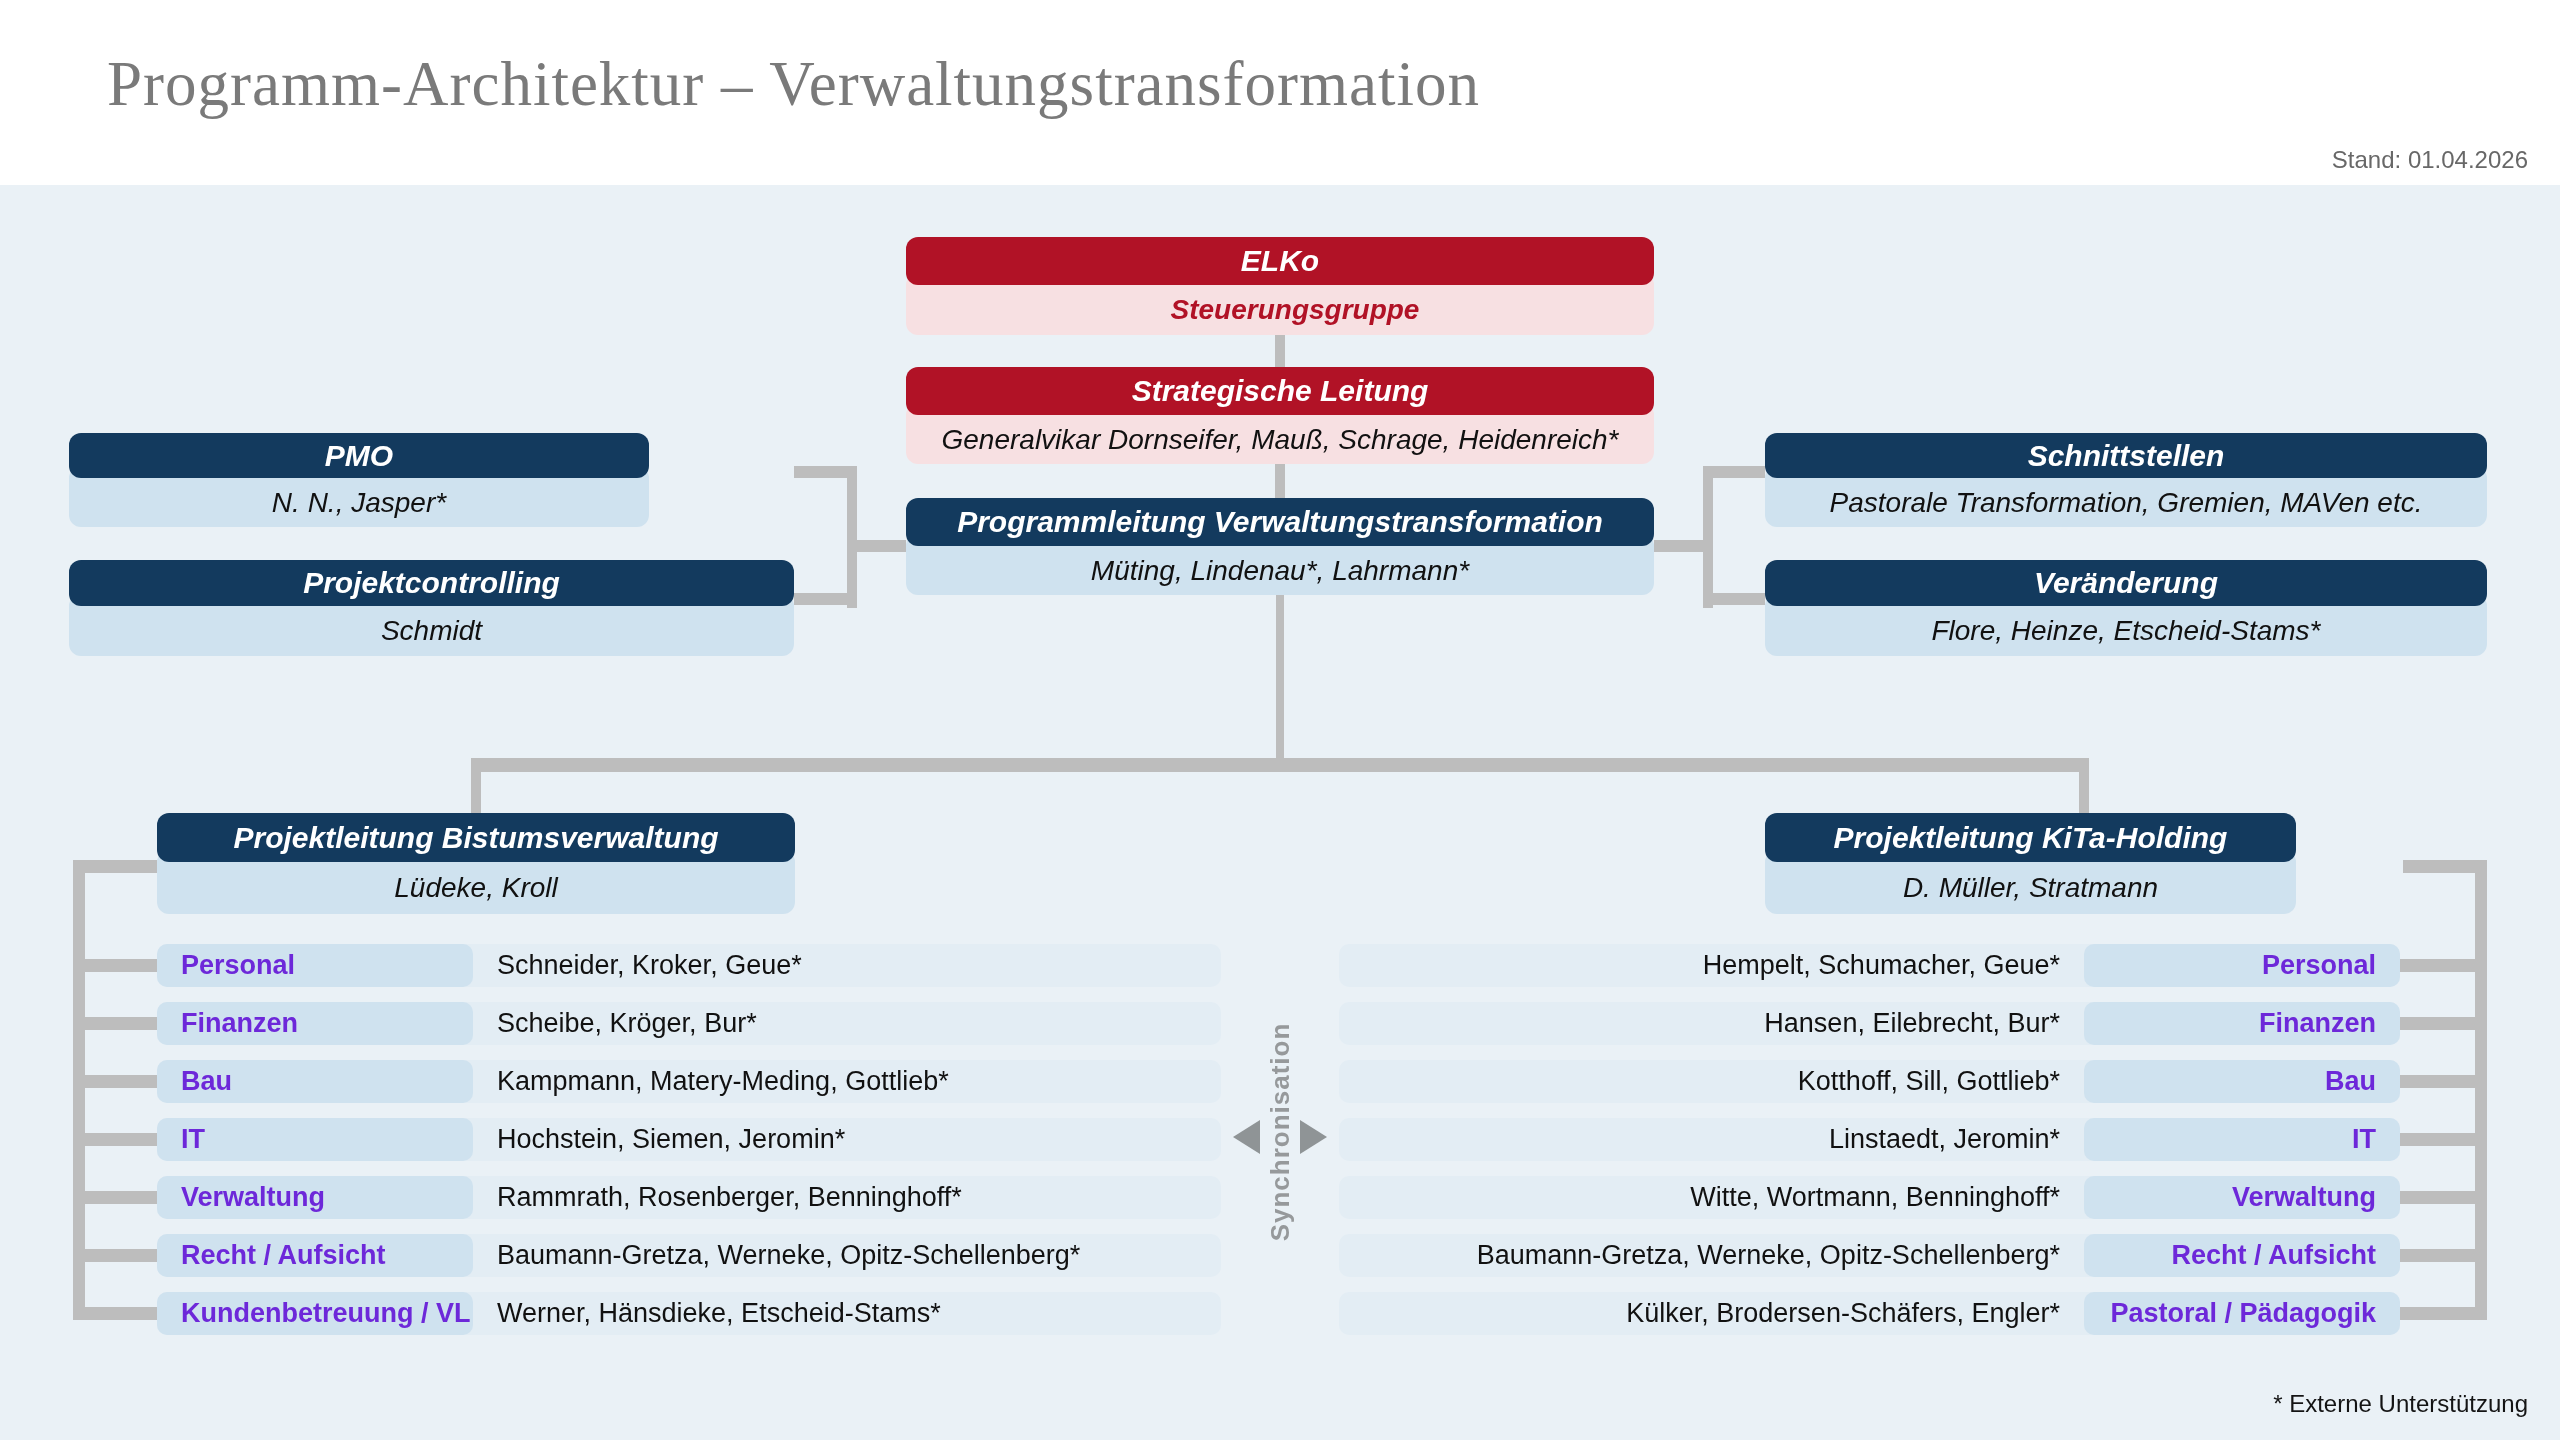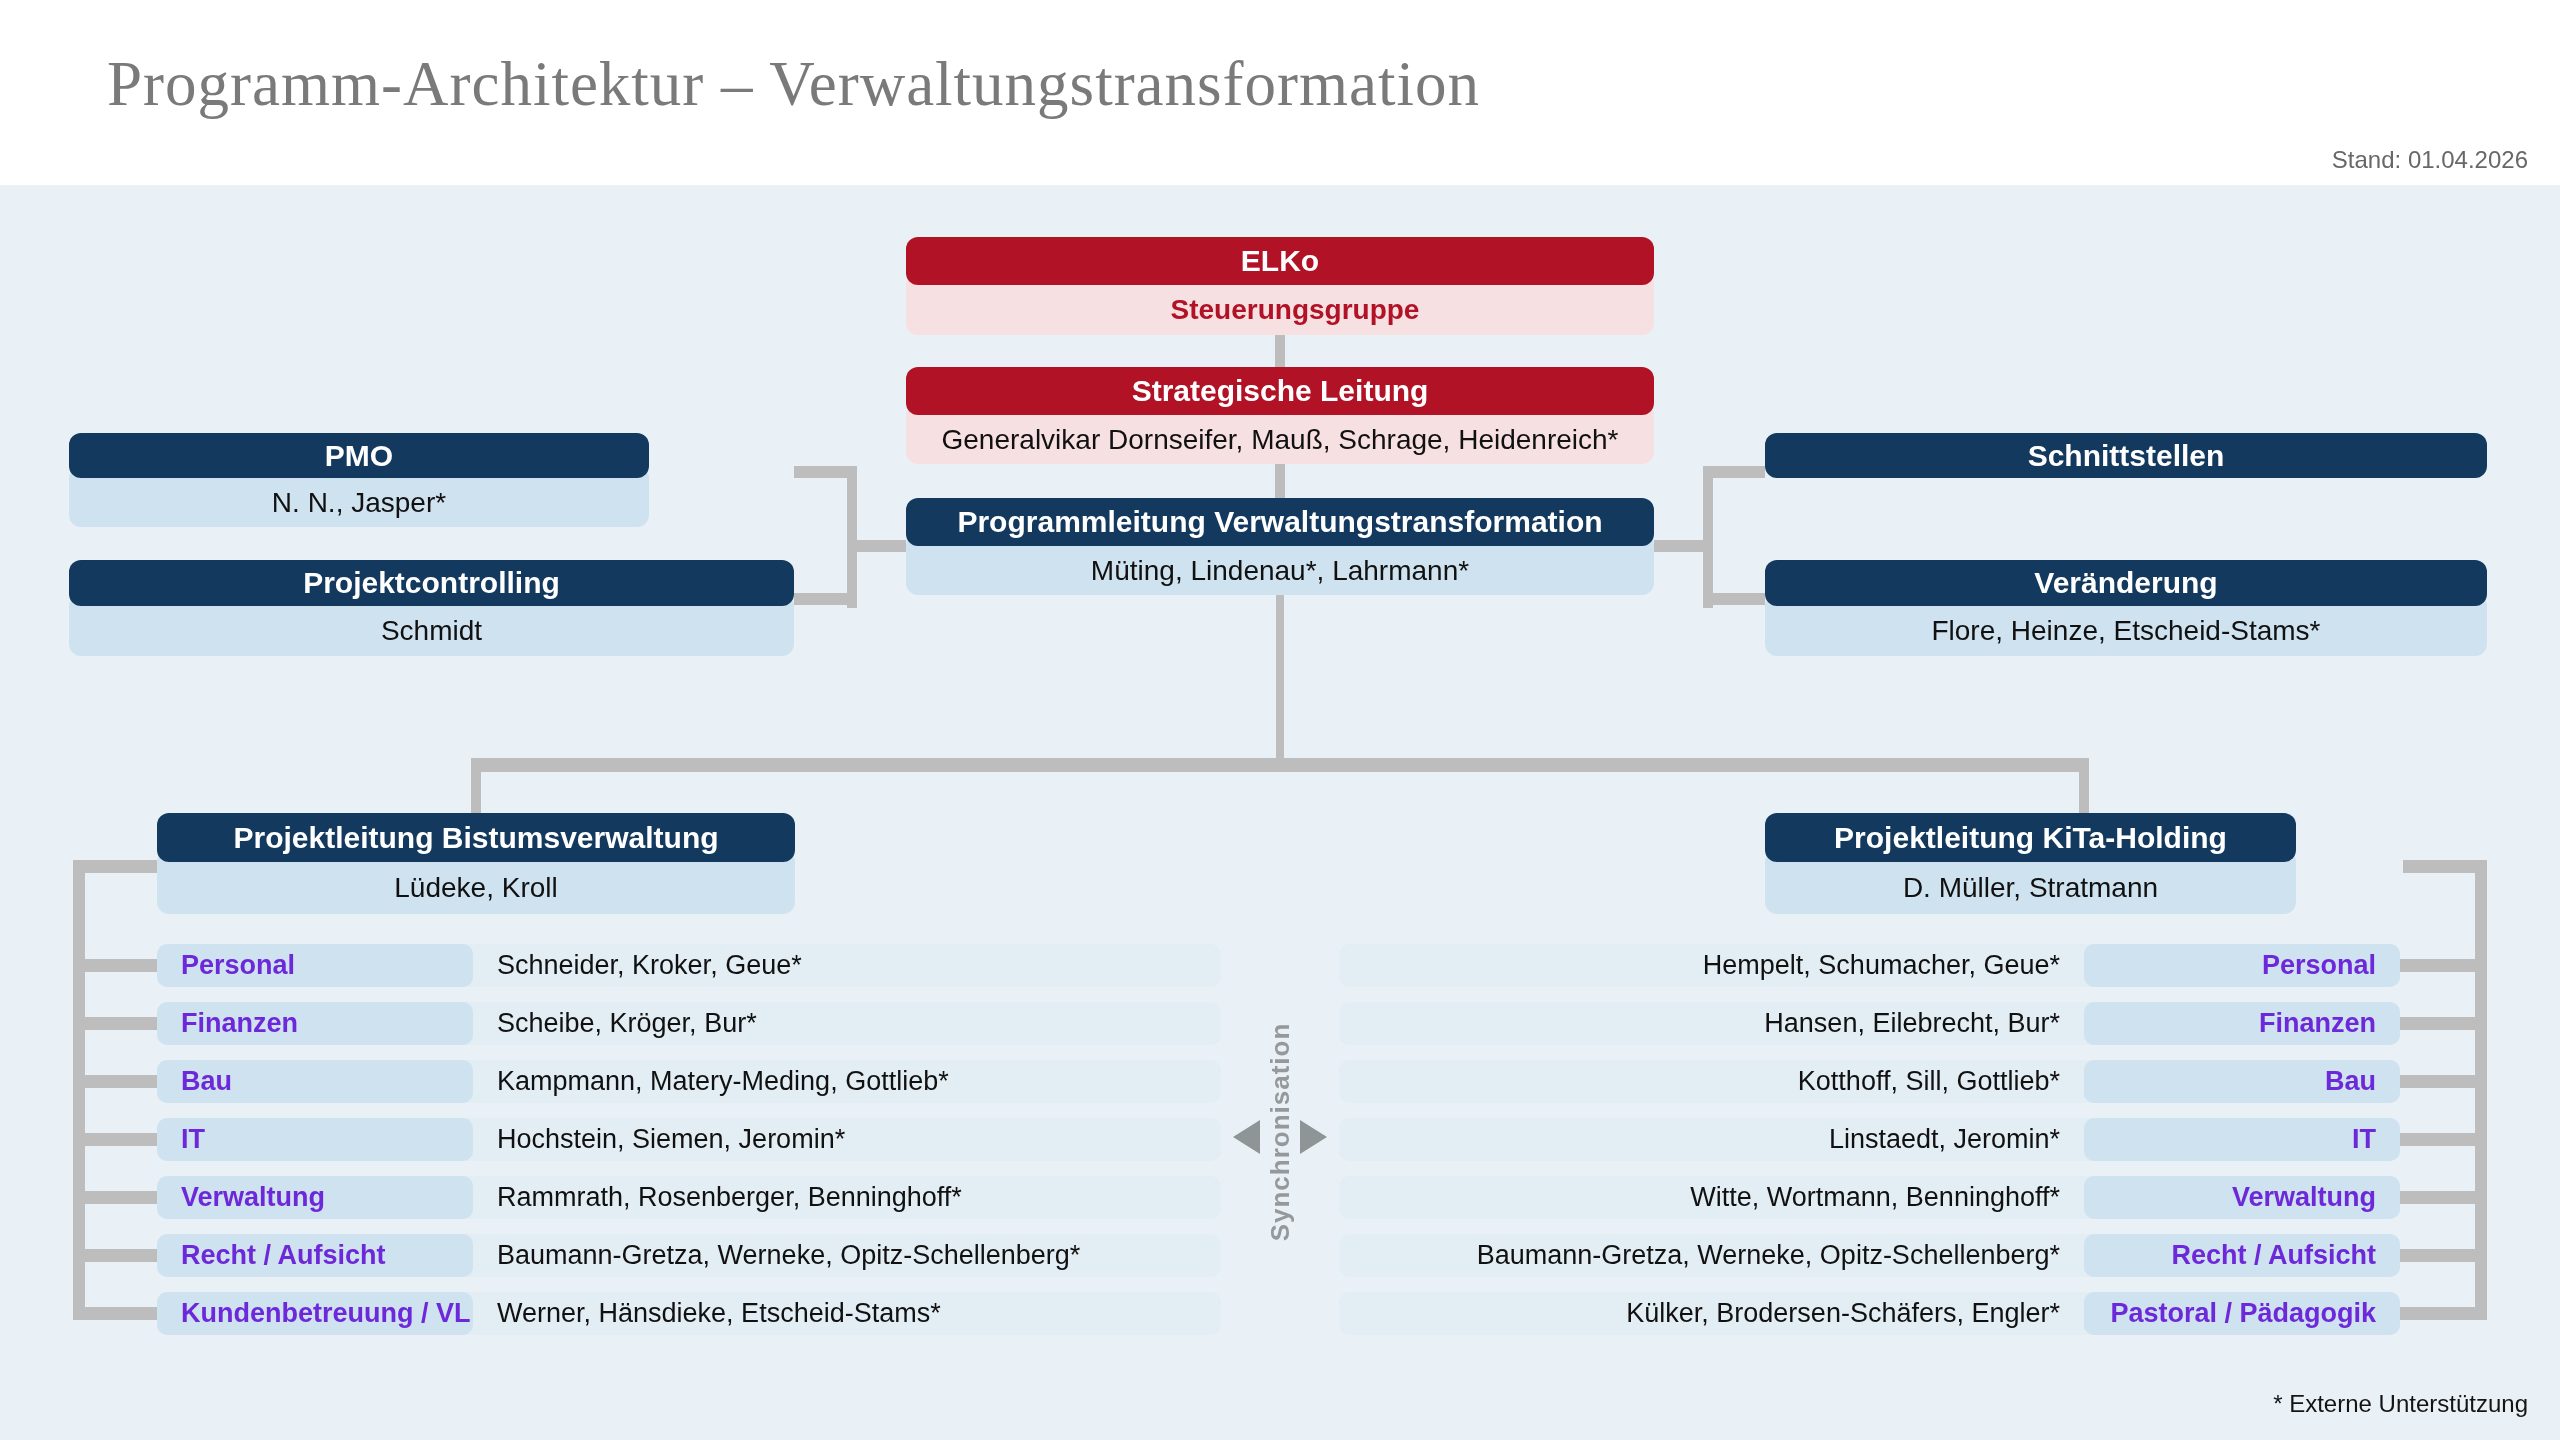--- a/index.html
+++ b/index.html
@@ -13,21 +13,21 @@
     position:absolute;left:107px;top:48px;font-family:"Liberation Serif",serif;
     font-size:63px;color:#7A7A7A;letter-spacing:1px;white-space:nowrap;
   }
   .stand{position:absolute;right:32px;top:146px;font-size:24px;color:#686868;}
   .footnote{position:absolute;right:32px;top:1390px;font-size:24px;color:#141414;}
 
   
   .cn{position:absolute;background:#BDBDBD;}
 
   
-  .bgroup{position:absolute;}
+  .bgroup{position:absolute;font-style:italic;}
   .bhead{
     position:relative;z-index:2;border-radius:12px;display:flex;align-items:center;justify-content:center;
     font-weight:bold;font-size:30px;color:#ffffff;white-space:nowrap;
   }
   .bsub{
     position:relative;z-index:1;margin-top:-12px;padding-top:12px;border-radius:12px;box-sizing:content-box;
     display:flex;align-items:center;justify-content:center;font-size:28px;color:#111111;white-space:nowrap;
   }
   .red .bhead{background:#B11226;}
   .red .bsub{background:#F7E0E2;}
@@ -125,20 +125,21 @@
     <div class="bhead" style="height:45px;">PMO</div>
     <div class="bsub" style="height:49px;">N. N., Jasper*</div>
   </div>
   <div class="bgroup navy" style="left:69px;top:560px;width:725px;">
     <div class="bhead" style="height:46px;">Projektcontrolling</div>
     <div class="bsub" style="height:50px;">Schmidt</div>
   </div>
 
   <div class="bgroup navy" style="left:1765px;top:433px;width:722px;">
     <div class="bhead" style="height:45px;">Schnittstellen</div>
+    <div class="bsub" style="height:49px;">Pastorale Transformation, Gremien, MAVen etc.</div>
   </div>
   <div class="bgroup navy" style="left:1765px;top:560px;width:722px;">
     <div class="bhead" style="height:46px;">Veränderung</div>
     <div class="bsub" style="height:50px;">Flore, Heinze, Etscheid-Stams*</div>
   </div>
 
   <div class="bgroup navy" style="left:157px;top:813px;width:638px;">
     <div class="bhead" style="height:49px;">Projektleitung Bistumsverwaltung</div>
     <div class="bsub" style="height:52px;">Lüdeke, Kroll</div>
   </div>

